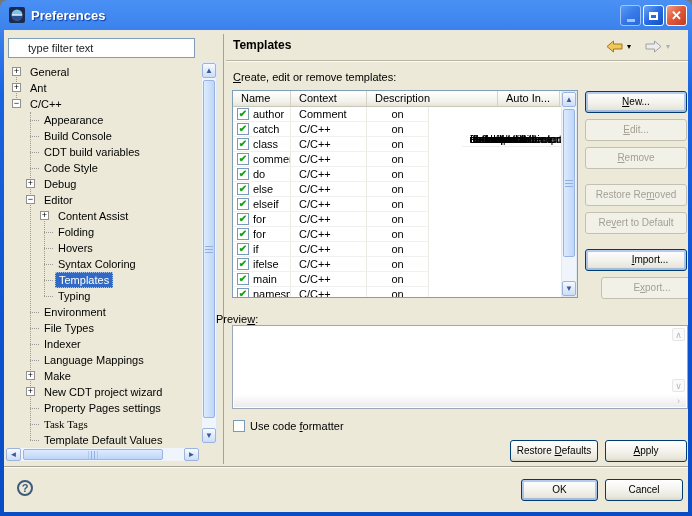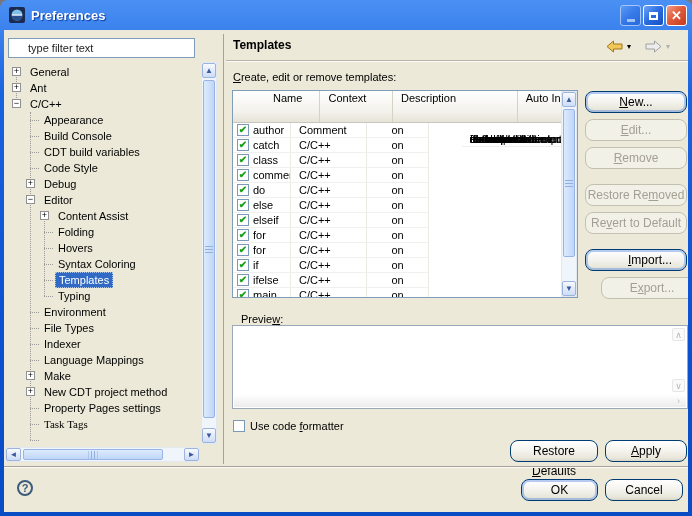--- a/index.html
+++ b/index.html
@@ -50,42 +50,42 @@
   .page-title{position:absolute;left:229px;top:8px;font-weight:bold;font-size:12px;}
   .nav{position:absolute;right:18px;top:10px;display:flex;align-items:center;gap:4px;}
   .nav svg{display:block;}
   .caret{font-size:8px;line-height:8px;}
   .caret.dis{color:#b0b0b0;}
   .hsep-top{position:absolute;left:222px;right:0;top:30px;height:1px;background:#b8b5a8;box-shadow:0 1px 0 #fbfaf6;}
   .desc{position:absolute;left:229px;top:41px;}
   
   .tbl{position:absolute;left:228px;top:60px;width:346px;height:208px;background:#fff;
        border:1px solid #7f9db9;box-sizing:border-box;overflow:hidden;}
-  .thead{display:flex;height:32px;background:linear-gradient(180deg,#ffffff,#f2f1ea 70%,#e6e4d8);
-         border-bottom:1px solid #c9c7ba;box-sizing:border-box;padding-left:32px;}
+  .thead{display:flex;height:16px;background:linear-gradient(180deg,#ffffff,#f2f1ea 70%,#e6e4d8);
+         border-bottom:1px solid #c9c7ba;box-sizing:border-box;}
   .th{box-sizing:border-box;padding:1px 0 0 8px;border-right:1px solid #d5d3c6;overflow:hidden;white-space:nowrap;}
   .trow{display:flex;height:15px;line-height:14px;}
   .td{box-sizing:border-box;border-right:1px solid #ebebe6;border-bottom:1px solid #f0f0ec;
       overflow:hidden;white-space:nowrap;padding-left:8px;}
   .td.name{padding-left:4px;display:flex;align-items:center;gap:4px;}
   .td.auto{text-align:center;padding-left:0;}
   .cbx{width:12px;height:12px;background:#fff;border:1px solid #7b99b8;box-sizing:border-box;
        display:inline-flex;align-items:center;justify-content:center;
        color:#18a018;font-size:10px;font-weight:bold;flex:0 0 auto;}
   .tbl-vsb{position:absolute;top:61px;height:206px;left:557px;width:16px;}
   
   .actions{position:absolute;left:581px;top:61px;width:102px;}
-  .btn{display:block;box-sizing:border-box;border-radius:8px;text-align:center;
-       font-family:"Liberation Sans",sans-serif;font-size:12px;width:100%;height:22px;line-height:20px;}
+  .btn{display:block;box-sizing:border-box;border-radius:3px;text-align:center;
+       font-family:"Liberation Sans",sans-serif;font-size:10px;width:100%;height:22px;line-height:20px;}
   .btn.en{border:1px solid #003c74;color:#000;
        background:linear-gradient(180deg,#ffffff 0%,#f5f4ef 45%,#e9e7db 85%,#d8d5c8 100%);}
   .btn.focus{box-shadow:inset 0 0 0 2px rgba(120,160,230,.55);}
   .btn.dis{border:1px solid #c3c0b2;color:#a39f94;background:#f2f1e8;}
   
-  .preview-label{position:absolute;left:237px;top:283px;}
+  .preview-label{position:absolute;left:212px;top:283px;}
   .preview{position:absolute;left:228px;top:295px;width:456px;height:84px;background:#fff;
            border:1px solid #9aa8b8;box-sizing:border-box;}
   .pv-strip{position:absolute;left:1px;right:1px;bottom:1px;height:13px;
             background:linear-gradient(180deg,#ffffff,#ececec);}
   .pv-arrow{position:absolute;width:13px;height:13px;display:flex;align-items:center;justify-content:center;
             color:#b9b9b9;font-size:9px;border:1px solid #e6e6e6;background:#fafafa;border-radius:2px;box-sizing:border-box;}
   
   .formatter{position:absolute;left:229px;top:390px;display:flex;align-items:center;gap:5px;}
   
   .rd-btn{position:absolute;left:506px;top:410px;width:88px;}
@@ -205,32 +205,33 @@
           <div class="tree-row">
             <div class="tree-stub" style="left: 24px;"></div>
             <span class="tree-label" style="left: 35px;">Language Mappings</span>
           </div>
           <div class="tree-row">
             <div class="tree-exp" style="left: 20px;">+</div>
             <span class="tree-label" style="left: 35px;">Make</span>
           </div>
           <div class="tree-row">
             <div class="tree-exp" style="left: 20px;">+</div>
-            <span class="tree-label" style="left: 35px;">New CDT project method</span>
+            <span class="tree-label" style="left: 35px;">New CDT project wizard</span>
           </div>
           <div class="tree-row">
             <div class="tree-stub" style="left: 24px;"></div>
             <span class="tree-label" style="left: 35px;">Property Pages settings</span>
           </div>
           <div class="tree-row">
             <div class="tree-stub" style="left: 24px;"></div>
             <span class="tree-label" style="left: 35px; font-family: Liberation Serif, serif;">Task Tags</span>
           </div>
           <div class="tree-row">
             <div class="tree-stub" style="left: 24px;"></div>
+            <span class="tree-label" style="left: 35px;">Template Default Values</span>
           </div>
         </div>
 
       <div class="sb" style="left:197px;top:32px;width:16px;height:382px;">
         <div class="sb-btn" style="left:0;top:0;width:14px;height:15px;">▲</div>
         <div class="sb-thumb v" style="top:17px;height:338px;">
             <div class="grip-v"></div>
           </div>
         <div class="sb-btn" style="left:0;bottom:0;width:14px;height:15px;">▼</div>
       </div>

